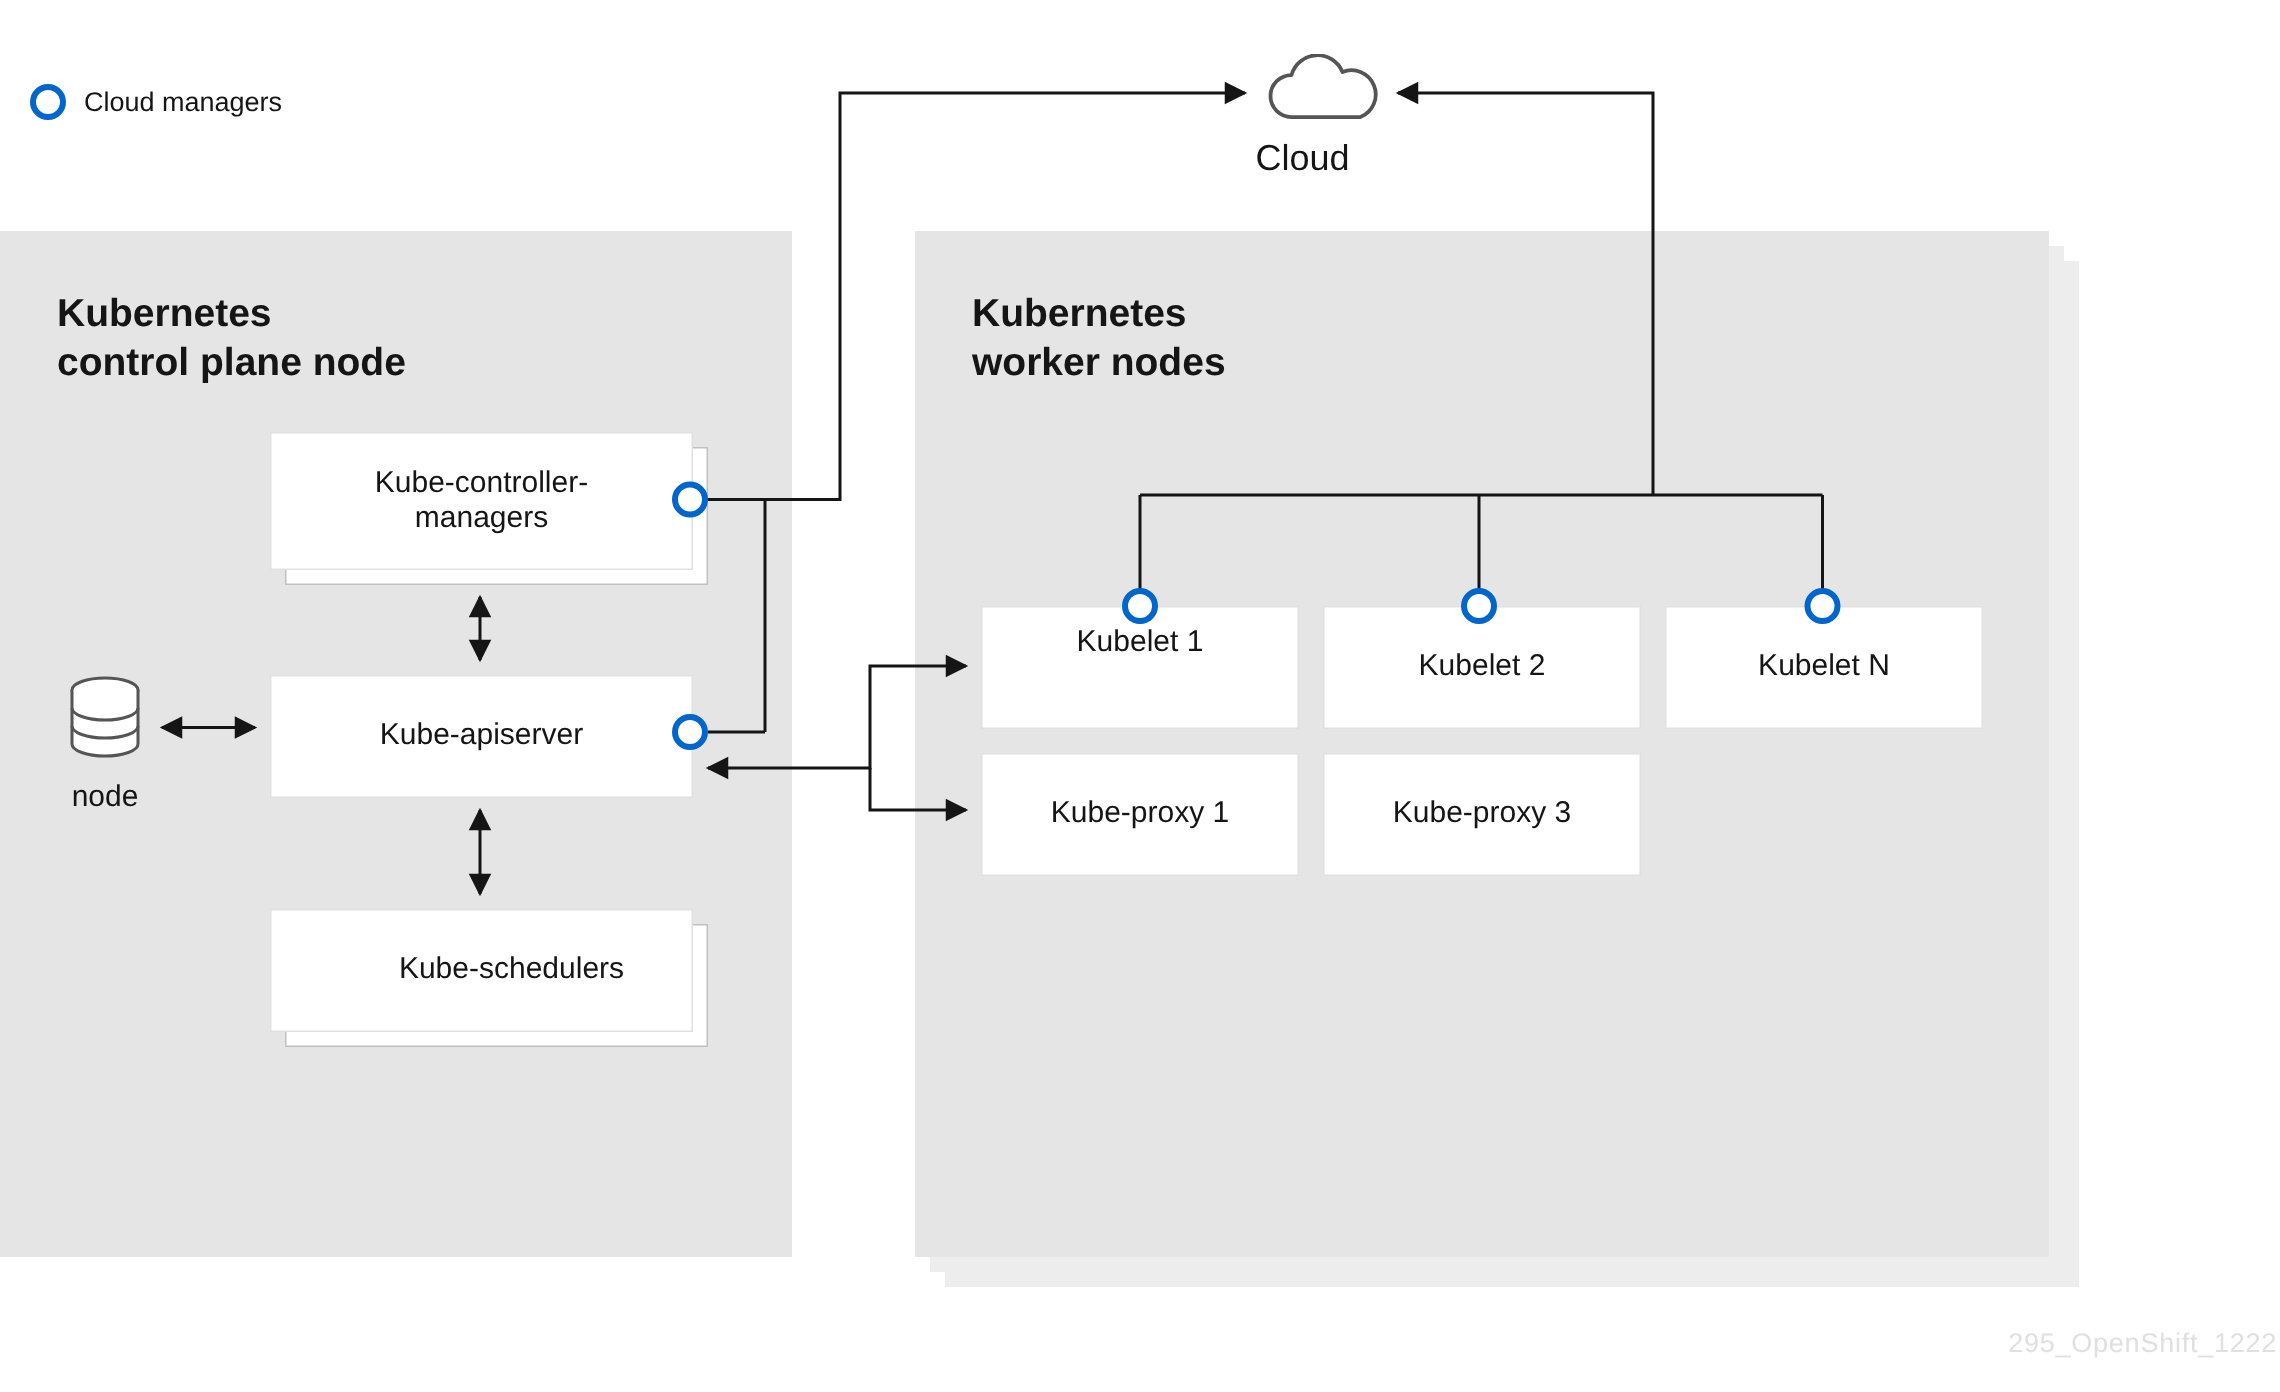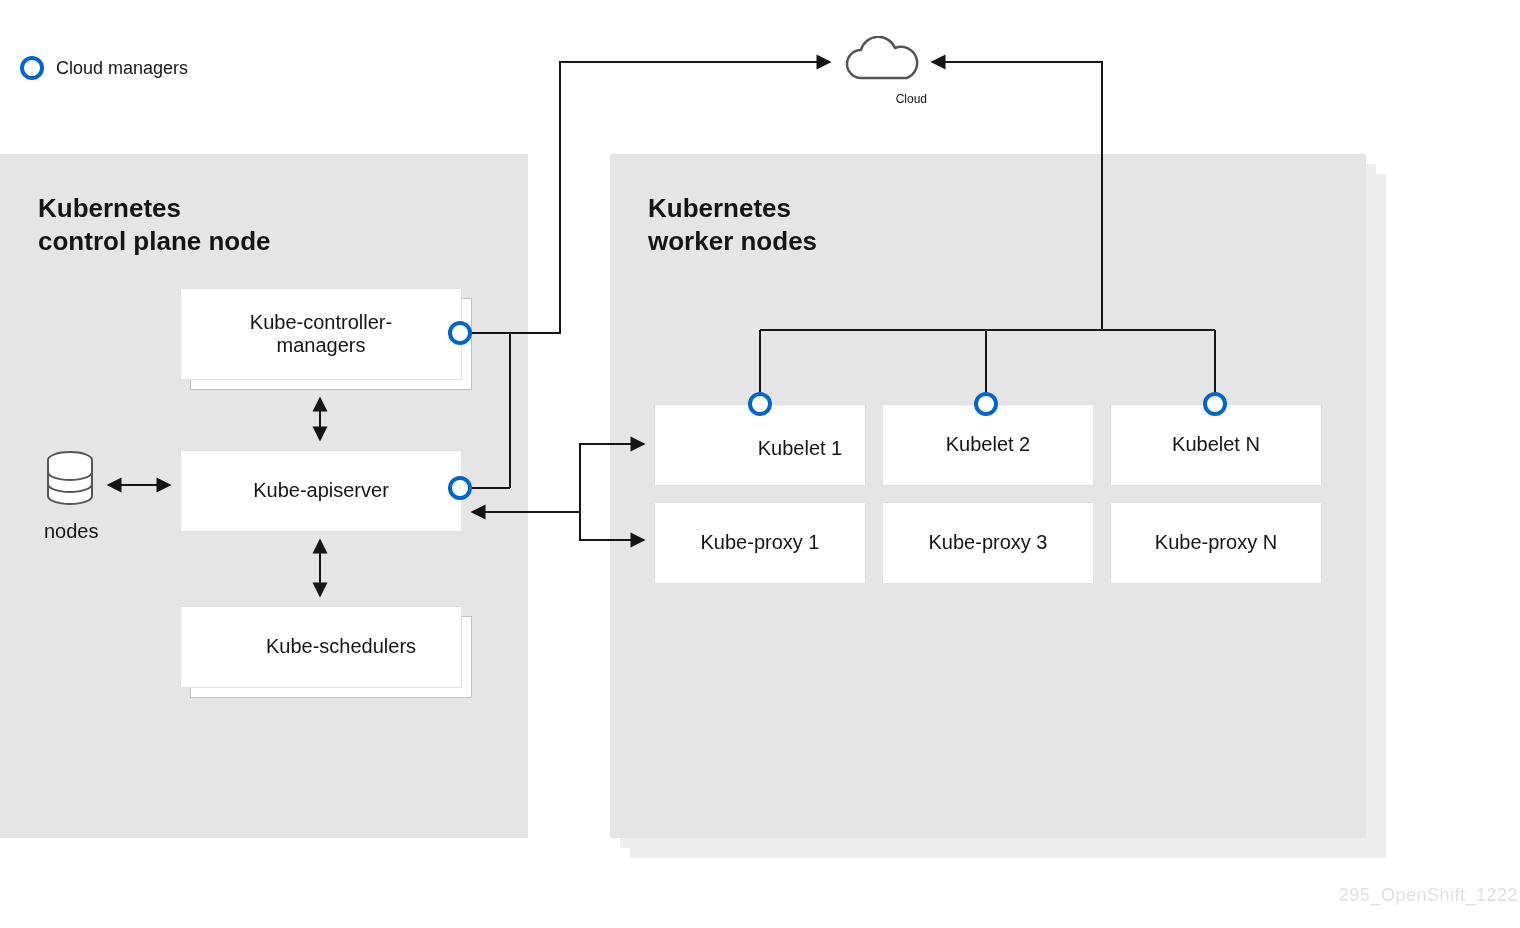--- a/index.html
+++ b/index.html
@@ -54,23 +54,23 @@
     font-weight: 500;
     text-align: center;
   }
   .legend-label {
     position: absolute;
     font-size: 18px;
     font-weight: 500;
   }
   .cloud-label {
     position: absolute;
-    font-size: 12px;
-    font-weight: 500;
-    text-align: right;
+    font-size: 24px;
+    font-weight: 500;
+    text-align: left;
   }
   .connector {
     position: absolute;
     width: 24px;
     height: 24px;
     border: 4px solid #0066cc;
     border-radius: 50%;
     background: #ffffff;
     box-sizing: border-box;
   }
@@ -101,21 +101,21 @@
 control plane node</div>
 
   <div style="position:absolute; left:44px; top:450px;">
     <svg width="52" height="62">
       <ellipse cx="26" cy="10" rx="22" ry="8" fill="#fff" stroke="#555" stroke-width="2"></ellipse>
       <path d="M4 10 v36 a22 8 0 0 0 44 0 V10" fill="#fff" stroke="#555" stroke-width="2"></path>
       <path d="M4 22 a22 8 0 0 0 44 0" fill="none" stroke="#555" stroke-width="2"></path>
       <path d="M4 34 a22 8 0 0 0 44 0" fill="none" stroke="#555" stroke-width="2"></path>
     </svg>
   </div>
-  <div class="etcd-label" style="left:44px; top:520px; width:52px;">nodes</div>
+  <div class="etcd-label" style="left:44px; top:520px; width:52px;">node</div>
 
   <div class="node-shadow" style="left:190px; top:298px; width:280px; height:90px;"></div>
   <div class="node-box" style="left:180px; top:450px; width:280px; height:80px;">
     <div class="node-label" style="top:28px;">Kube-apiserver</div>
   </div>
 
   <div class="node-box" style="left:180px; top:288px; width:280px; height:90px;">
     <div class="node-label" style="top:22px; white-space:pre-line;">Kube-controller-
 managers</div>
   </div>
@@ -125,37 +125,34 @@
     <div class="node-label" style="top:28px;padding-left:20px;">Kube-schedulers</div>
   </div>
 
   <div class="panel-shadow" style="left:630px; top:174px; width:756px; height:684px;"></div>
   <div class="panel-shadow" style="left:620px; top:164px; width:756px; height:684px;"></div>
   <div class="panel" style="left:610px; top:154px; width:756px; height:684px;"></div>
   <div class="panel-title" style="left:648px; top:192px; white-space:pre-line;">Kubernetes
 worker nodes</div>
 
   <div class="node-box" style="left:654px; top:404px; width:210px; height:80px;">
-    <div class="node-label" style="top:32px;padding-left:40px;">Kubelet 1</div>
+    <div class="node-label" style="top:12px;">Kubelet 1</div>
   </div>
   <div class="node-box" style="left:882px; top:404px; width:210px; height:80px;">
     <div class="node-label" style="top:28px;">Kubelet 2</div>
   </div>
   <div class="node-box" style="left:1110px; top:404px; width:210px; height:80px;">
     <div class="node-label" style="top:28px;">Kubelet N</div>
   </div>
 
   <div class="node-box" style="left:654px; top:502px; width:210px; height:80px;">
     <div class="node-label" style="top:28px;">Kube-proxy 1</div>
   </div>
   <div class="node-box" style="left:882px; top:502px; width:210px; height:80px;">
     <div class="node-label" style="top:28px;">Kube-proxy 3</div>
-  </div>
-  <div class="node-box" style="left:1110px; top:502px; width:210px; height:80px;">
-    <div class="node-label" style="top:28px;">Kube-proxy N</div>
   </div>
 
   <div style="position:absolute; left:837px; top:36px;">
     <svg width="90" height="54">
       <path d="M24 42 a14 14 0 0 1 0 -28 a18 18 0 0 1 34 -2 a16 16 0 0 1 12 30 Z" fill="#fff" stroke="#555" stroke-width="2.5" stroke-linejoin="round"></path>
     </svg>
   </div>
   <div class="cloud-label" style="left:837px; top:92px; width:90px;">Cloud</div>
 
   <svg class="wires">

